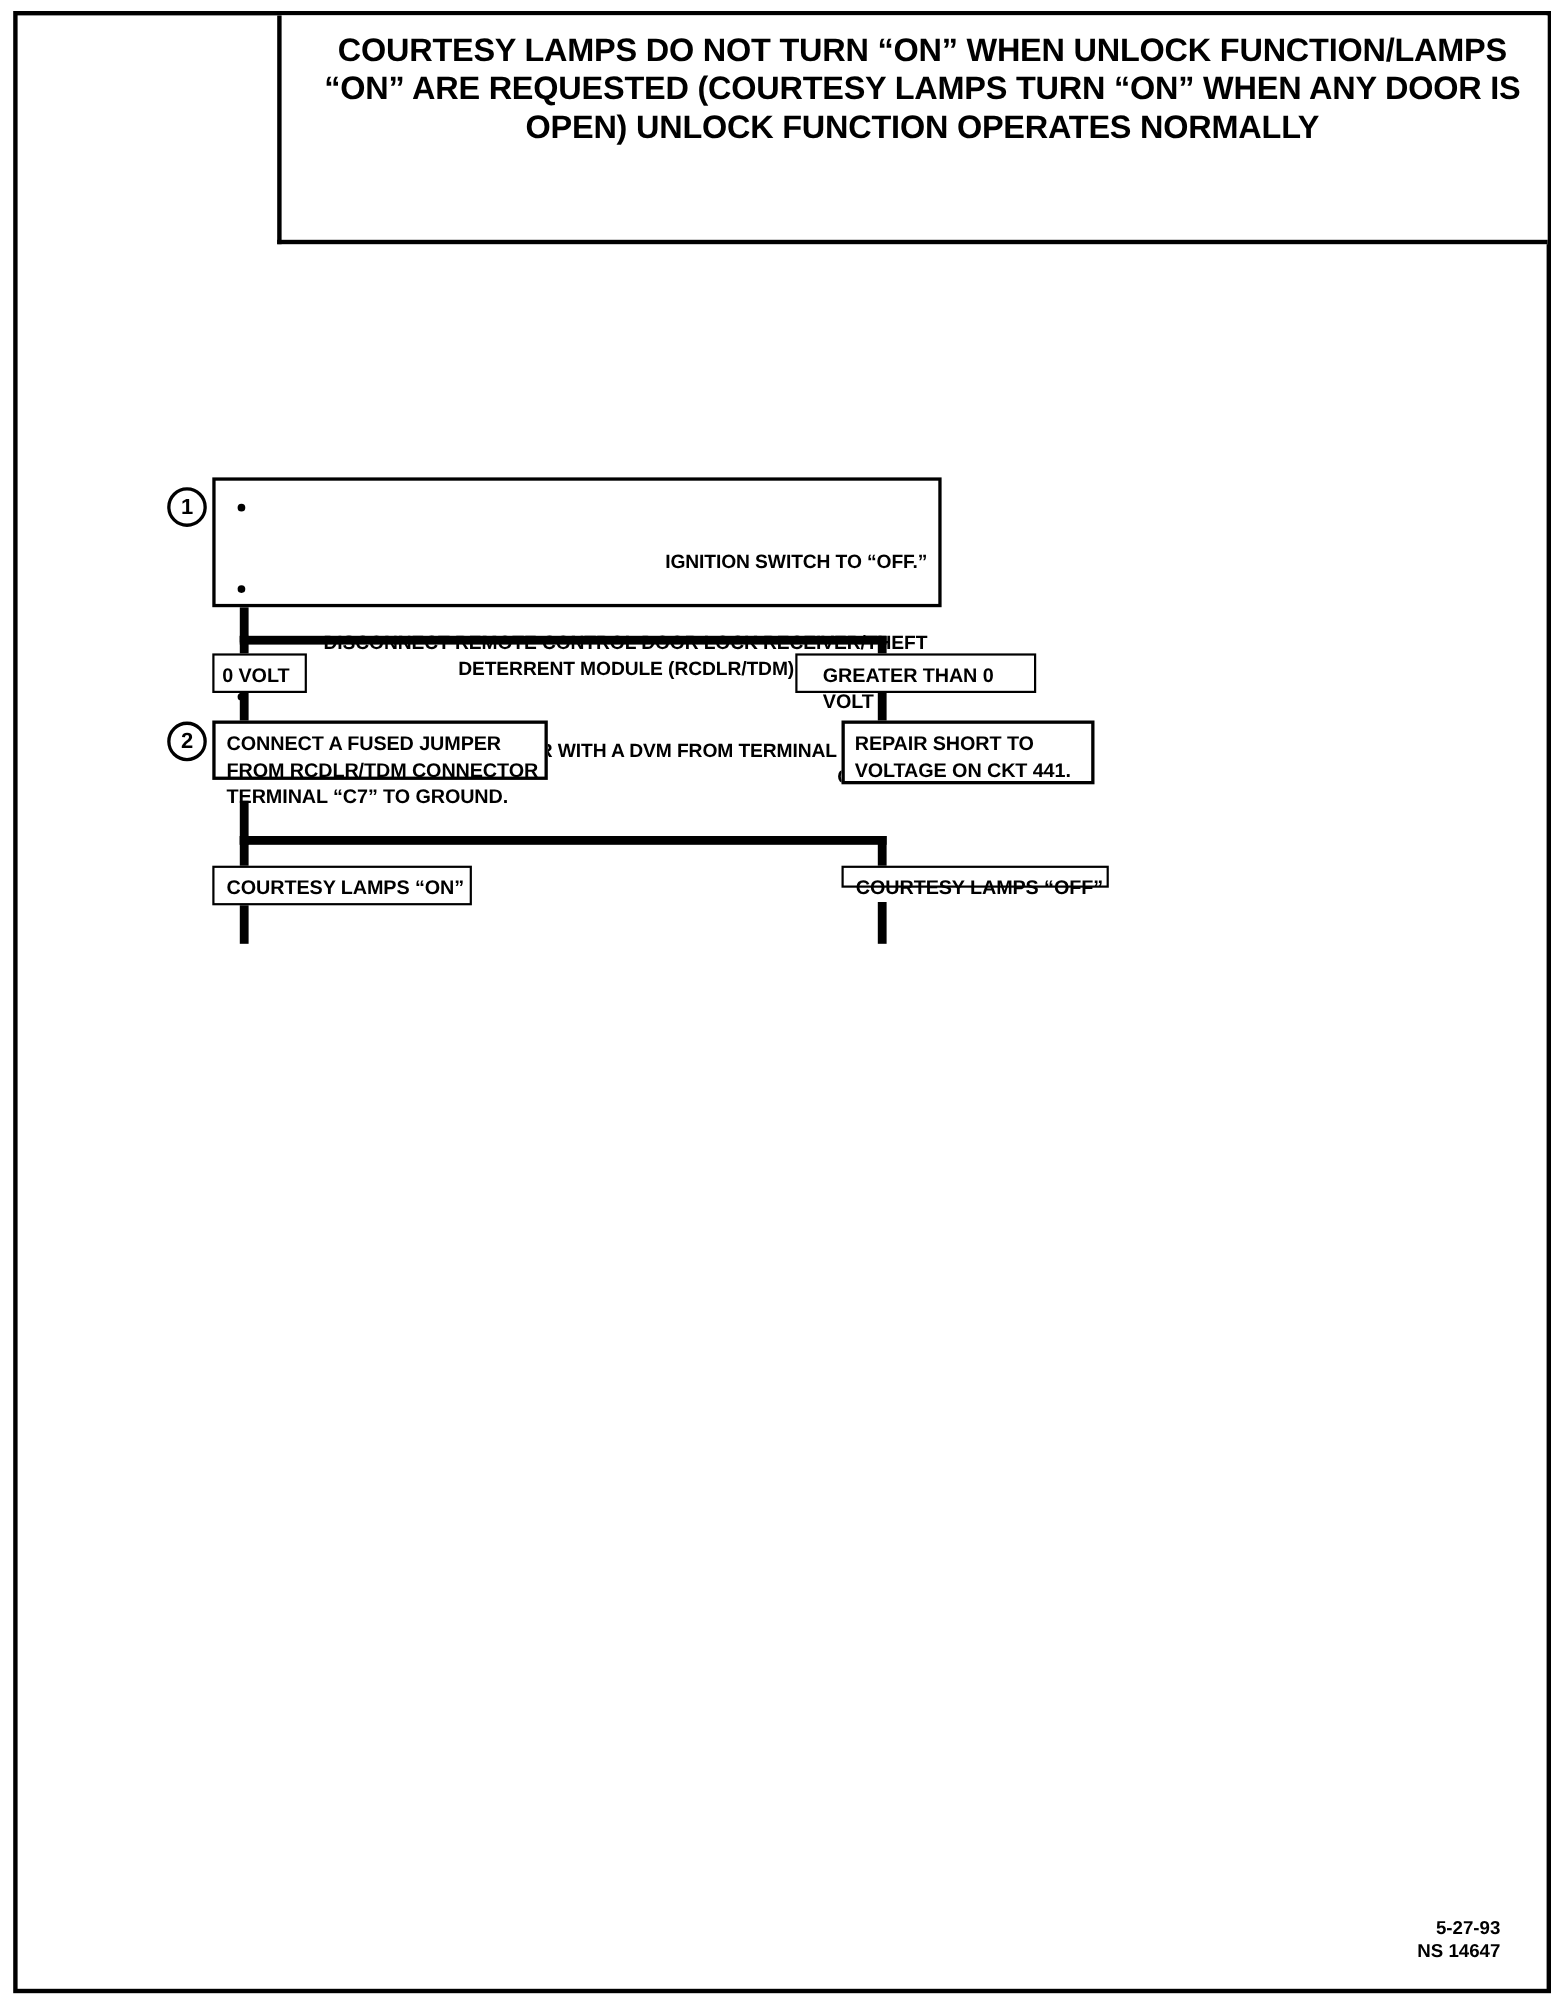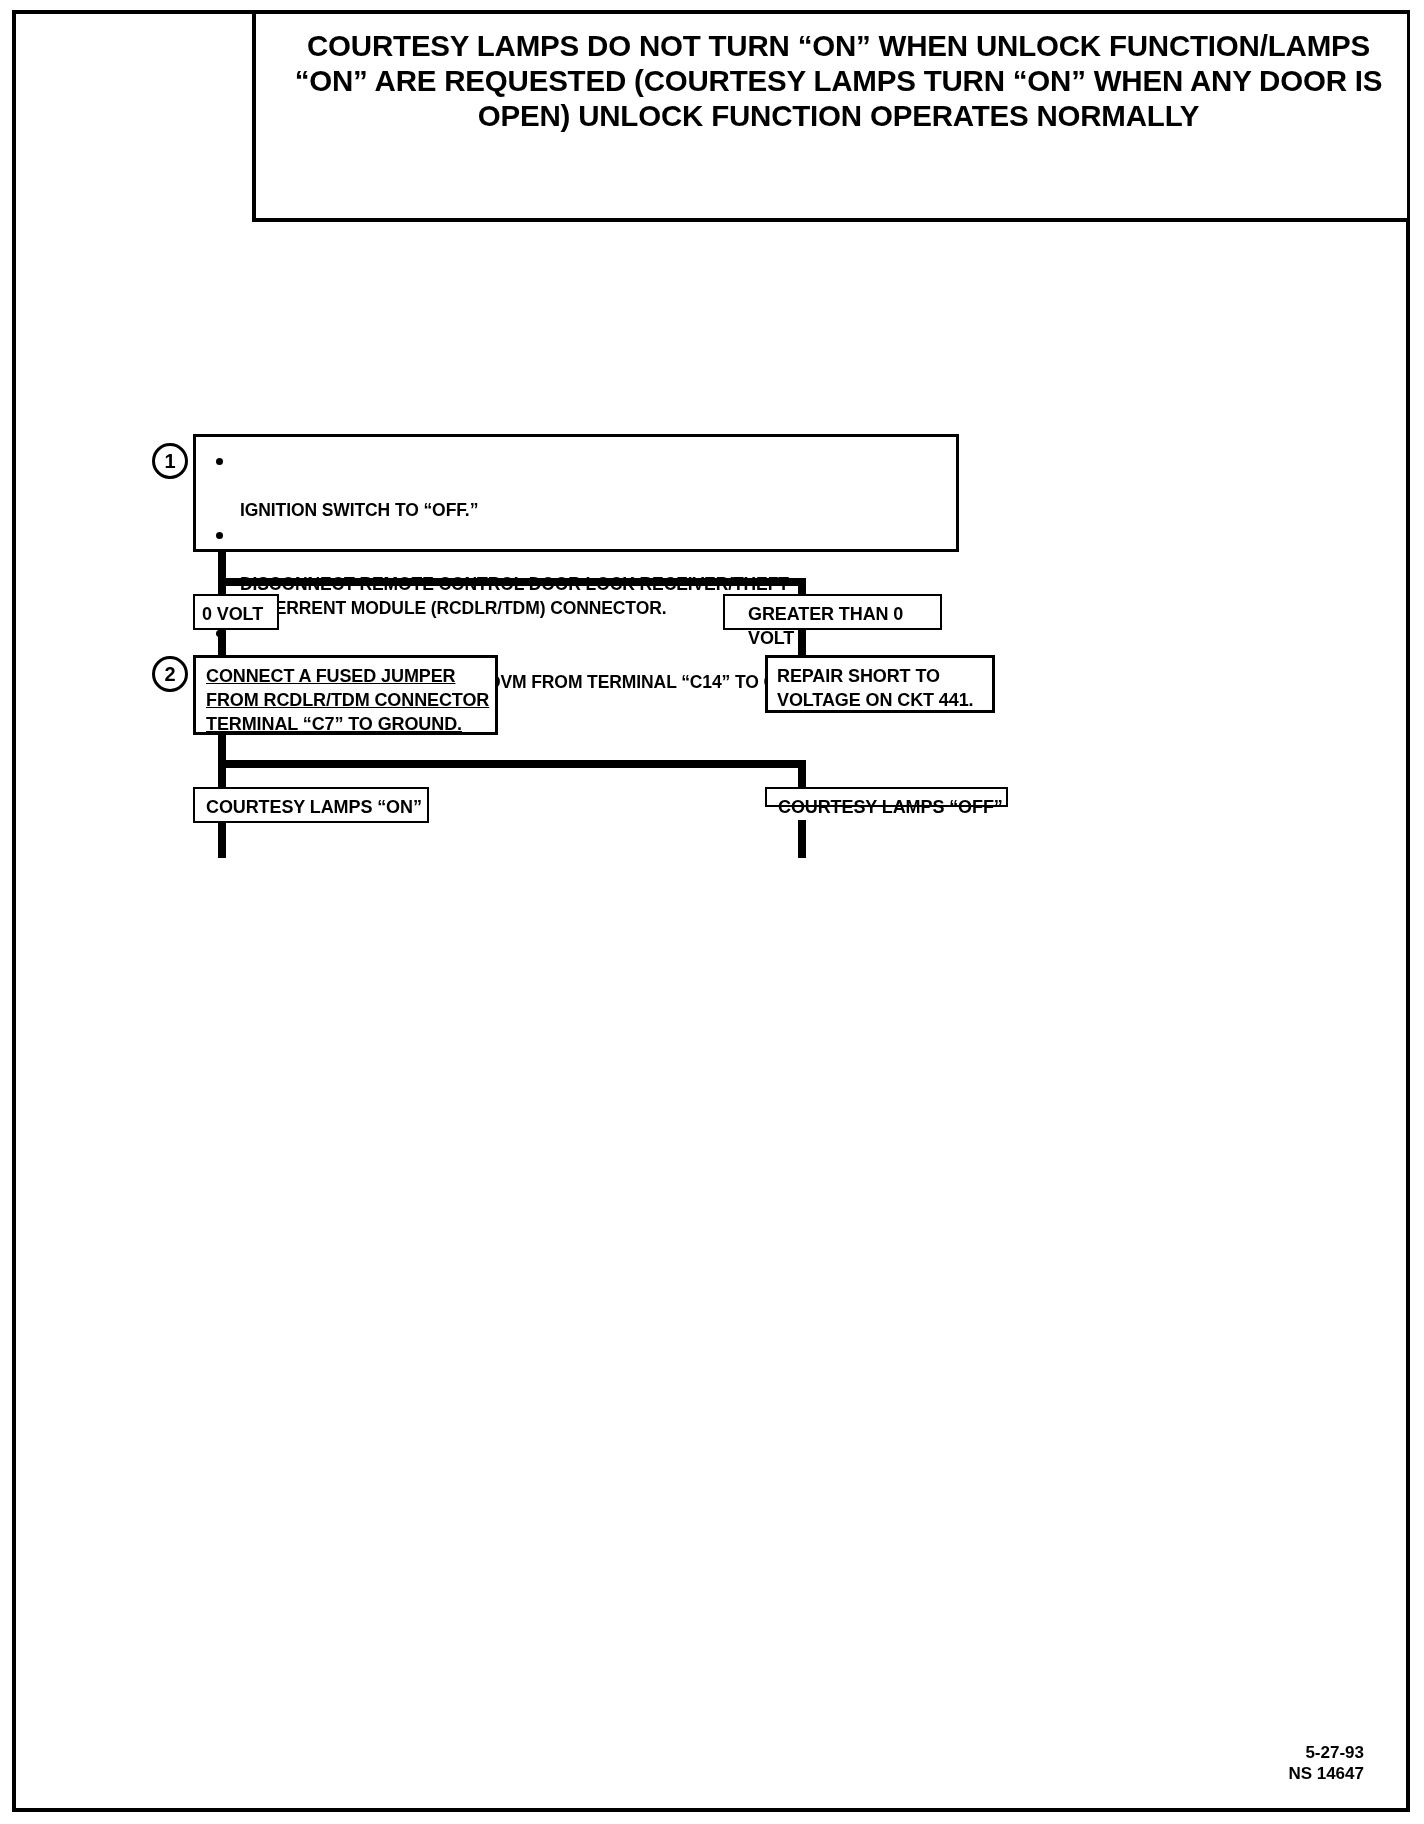--- a/index.html
+++ b/index.html
@@ -163,21 +163,21 @@
   <div class="line" style="left:218px; top:760px; width:8px; height:32px;"></div>
   <div class="line" style="left:798px; top:760px; width:8px; height:32px;"></div>
 
   <div class="line" style="left:218px; top:820px; width:8px; height:38px;"></div>
 
   <div class="line" style="left:798px; top:820px; width:8px; height:38px;"></div>
 
   <div class="step-circle" style="left:152px; top:443px;">
     <span>1</span>
   </div>
-  <div class="box" style="left:193px; top:434px; width:766px; height:118px; padding:12px 10px 0 10px;">
+  <div class="box" style="left:193px; top:434px; width:663px; height:118px; padding:12px 10px 0 10px;text-align:right;">
     <ul class="bullet-list">
       <li>
         <span class="dot"></span>
         <span>IGNITION SWITCH TO “OFF.”</span>
       </li>
       <li>
         <span class="dot"></span>
         <span>DISCONNECT REMOTE CONTROL DOOR LOCK RECEIVER/THEFT
 DETERRENT MODULE (RCDLR/TDM) CONNECTOR.</span>
       </li>
@@ -192,21 +192,21 @@
     <div class="txt">0 VOLT</div>
   </div>
 
   <div class="box thin-box" style="left:723px; top:594px; width:219px; height:36px; padding:6px 0 0 23px;">
     <div class="txt">GREATER THAN 0 VOLT</div>
   </div>
 
   <div class="step-circle" style="left:152px; top:656px;">
     <span>2</span>
   </div>
-  <div class="box" style="left:193px; top:655px; width:305px; height:80px; padding:6px 0 16px 10px;text-decoration:underline;">
+  <div class="box" style="left:193px; top:655px; width:305px; height:54px; padding:6px 0 16px 10px;">
     <div class="txt">CONNECT A FUSED JUMPER
 FROM RCDLR/TDM CONNECTOR
 TERMINAL “C7” TO GROUND.</div>
   </div>
 
   <div class="box" style="left:765px; top:655px; width:230px; height:58px; padding:6px 0 0 9px;">
     <div class="txt">REPAIR SHORT TO
 VOLTAGE ON CKT 441.</div>
   </div>
 

